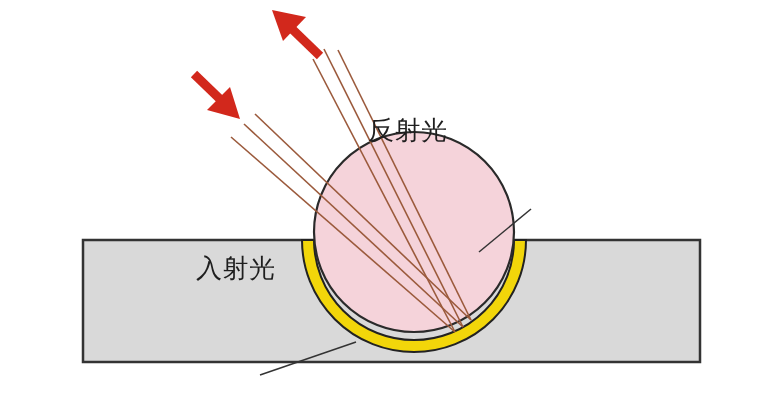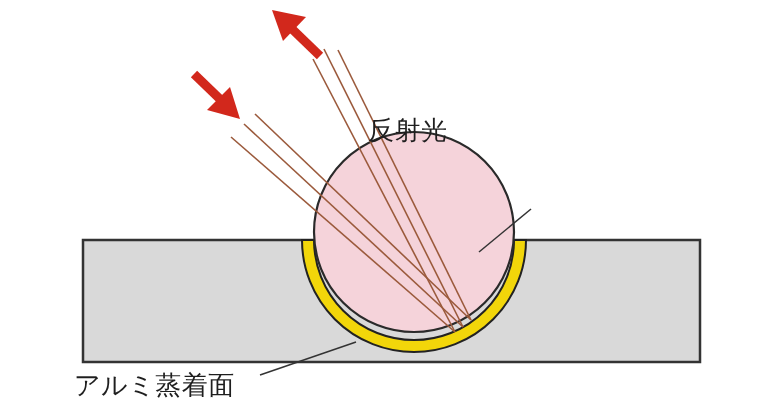--- a/index.html
+++ b/index.html
@@ -48,14 +48,14 @@
       <line x1="312" y1="56" x2="282" y2="27" stroke="#d2281c" stroke-width="9" stroke-linecap="butt"></line>
       <polygon points="264,10 298,17 275,41"></polygon>
     </g>
 
     <line x1="523" y1="209" x2="471" y2="252" stroke="#333333" stroke-width="1.5"></line>
 
     <line x1="252" y1="375" x2="348" y2="342" stroke="#333333" stroke-width="1.5"></line>
   </svg>
 
   <div class="label" style="left:360px; top:117px;">反射光</div>
-  <div class="label" style="left:66px; top:372px;">アルミ蒸着面</div>
+  <div class="label" style="left:188px; top:255px;">入射光</div>
 </div>
 
 </body></html>

